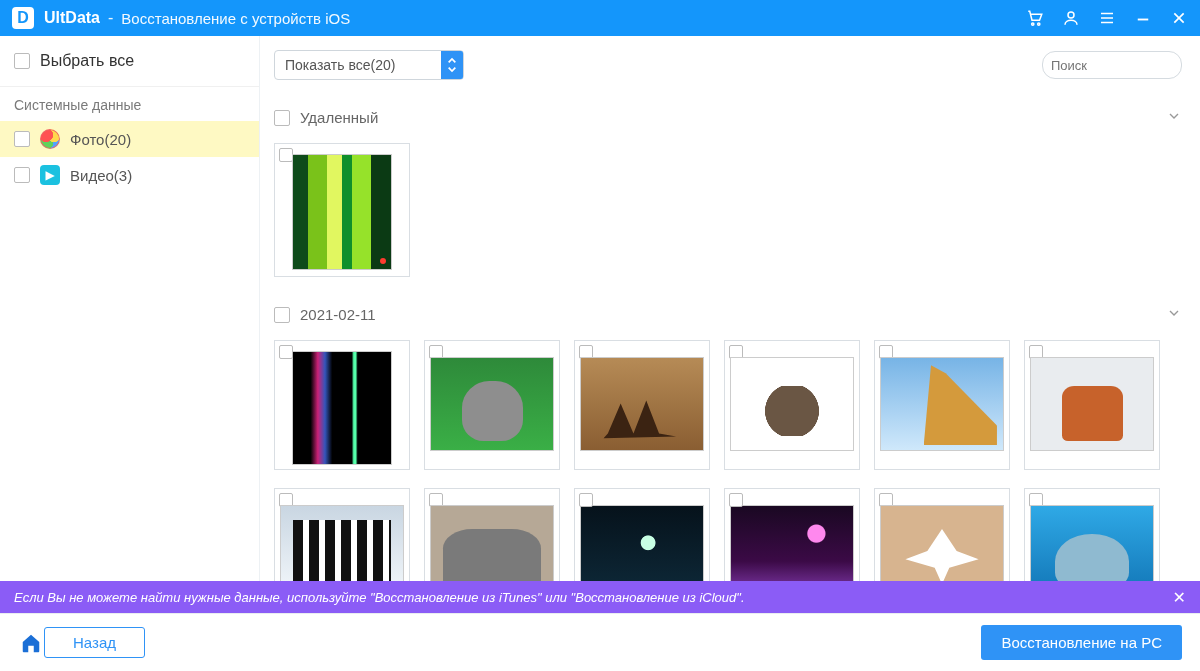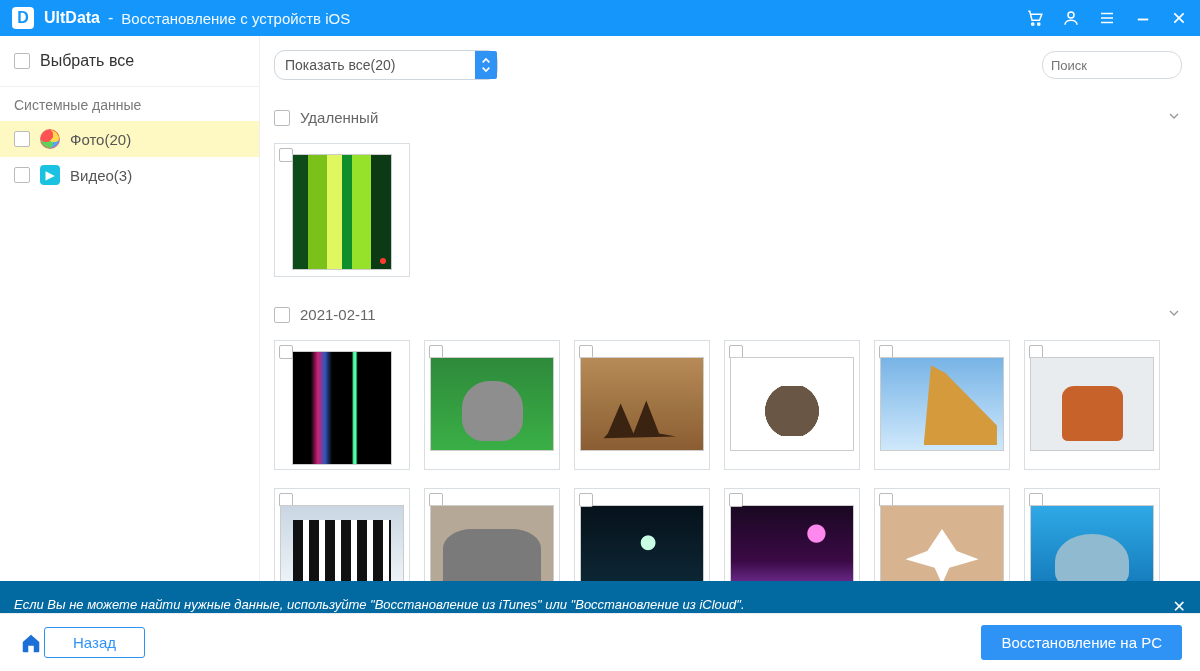--- a/index.html
+++ b/index.html
@@ -26,21 +26,21 @@
   .cat-head { padding: 10px 14px 8px; font-size: 14px; color: #7a7a7a; }
   .cat-item { padding: 8px 14px; display: flex; align-items: center; gap: 10px; font-size: 15px; color: #555; cursor: pointer; }
   .cat-item.active { background: #fef9c3; }
   .cat-ico { width: 20px; height: 20px; border-radius: 4px; display: flex; align-items: center; justify-content: center; font-size: 12px; color: #fff; flex-shrink: 0; }
   .ico-photo { background: radial-gradient(circle at 30% 30%, #ff5252 0 35%, transparent 36%), radial-gradient(circle at 70% 30%, #ffd84c 0 35%, transparent 36%), radial-gradient(circle at 30% 70%, #5fd25c 0 35%, transparent 36%), radial-gradient(circle at 70% 70%, #52a2ff 0 35%, transparent 36%), #fff; box-shadow: inset 0 0 0 1px #e66; border-radius: 50%; }
   .ico-video { background: #1bc1e0; }
 
   
   .main { flex: 1; display: flex; flex-direction: column; padding: 14px 18px 0 14px; overflow: hidden; }
   .toolbar { display: flex; align-items: center; gap: 12px; }
-  .select { width: 224px; height: 30px; border: 1px solid #cfd6dc; border-radius: 11px; display: flex; align-items: center; padding: 0 0 0 10px; font-size: 14px; color: #555; position: relative; cursor: pointer; }
+  .select { width: 190px; height: 30px; border: 1px solid #cfd6dc; border-radius: 4px; display: flex; align-items: center; padding: 0 0 0 10px; font-size: 14px; color: #555; position: relative; cursor: pointer; }
   .select .drop { width: 22px; height: 28px; background: #2f93f6; border-radius: 0 2px 2px 0; display: flex; align-items: center; justify-content: center; position: absolute; right: 0; top: 0; }
   .select .drop svg { display: block; }
   .spacer { flex: 1; }
   .search { width: 140px; height: 28px; border: 1px solid #d5dbe0; border-radius: 13px; display: flex; align-items: center; padding: 0 8px; font-size: 13px; color: #b2b8bd; gap: 6px; }
   .search input { border: 0; outline: 0; flex: 1; font-size: 13px; color: #555; background: transparent; }
   .search svg { stroke: #a9afb4; }
 
   .section { margin-top: 24px; }
   .section-head { display: flex; align-items: center; gap: 10px; font-size: 15px; color: #666; padding: 4px 0 8px; }
   .section-head .chev { margin-left: auto; cursor: pointer; }
@@ -72,21 +72,21 @@
   .art-planet{background:radial-gradient(circle at 70% 30%,#f8e 0 8%,transparent 9%),linear-gradient(#1a0822,#3b0a46 60%,#8a3fb8);}
   .art-bird{background:#d7b48f;position:relative;}
   .art-bird::after{content:"";position:absolute;inset:25% 20% 15% 20%;background:#fff;clip-path:polygon(50% 0,70% 40%,100% 55%,60% 70%,50% 100%,40% 70%,0 55%,30% 40%);}
   .art-dolphin{background:linear-gradient(#2fa9e6,#1174b5);position:relative;}
   .art-dolphin::after{content:"";position:absolute;inset:30% 20% 10% 20%;background:#8fbad0;border-radius:50% 50% 30% 30%;}
 
   .section.first .grid { grid-template-columns: 136px; }
   .section.first .thumb { width: 136px; height: 134px; }
 
   
-  .notice { background: #0369a1; color: #fff; height: 28px; display: flex; align-items: flex-start; padding: 16px 14px; font-size: 13px; font-style: italic; }
+  .notice { background: #8b5cf6; color: #fff; height: 28px; display: flex; align-items: center; padding: 16px 14px; font-size: 13px; font-style: italic; }
   .notice .close { margin-left: auto; cursor: pointer; font-style: normal; font-size: 16px; }
 
   
   .footer { height: 58px; border-top: 1px solid #e9edf1; display: flex; align-items: center; padding: 0 18px; }
   .home { width: 26px; height: 26px; display: flex; align-items: center; justify-content: center; cursor: pointer; }
   .home svg { fill: #1b6fd6; }
   .btn-back { border: 1.5px solid #2f93f6; color: #2f93f6; background: #fff; padding: 6px 28px; border-radius: 3px; font-size: 15px; cursor: pointer; }
   .btn-primary { background: #2f93f6; color: #fff; border: 0; padding: 9px 20px; border-radius: 3px; font-size: 15px; cursor: pointer; margin-left: auto; }
 </style>
 </head>

